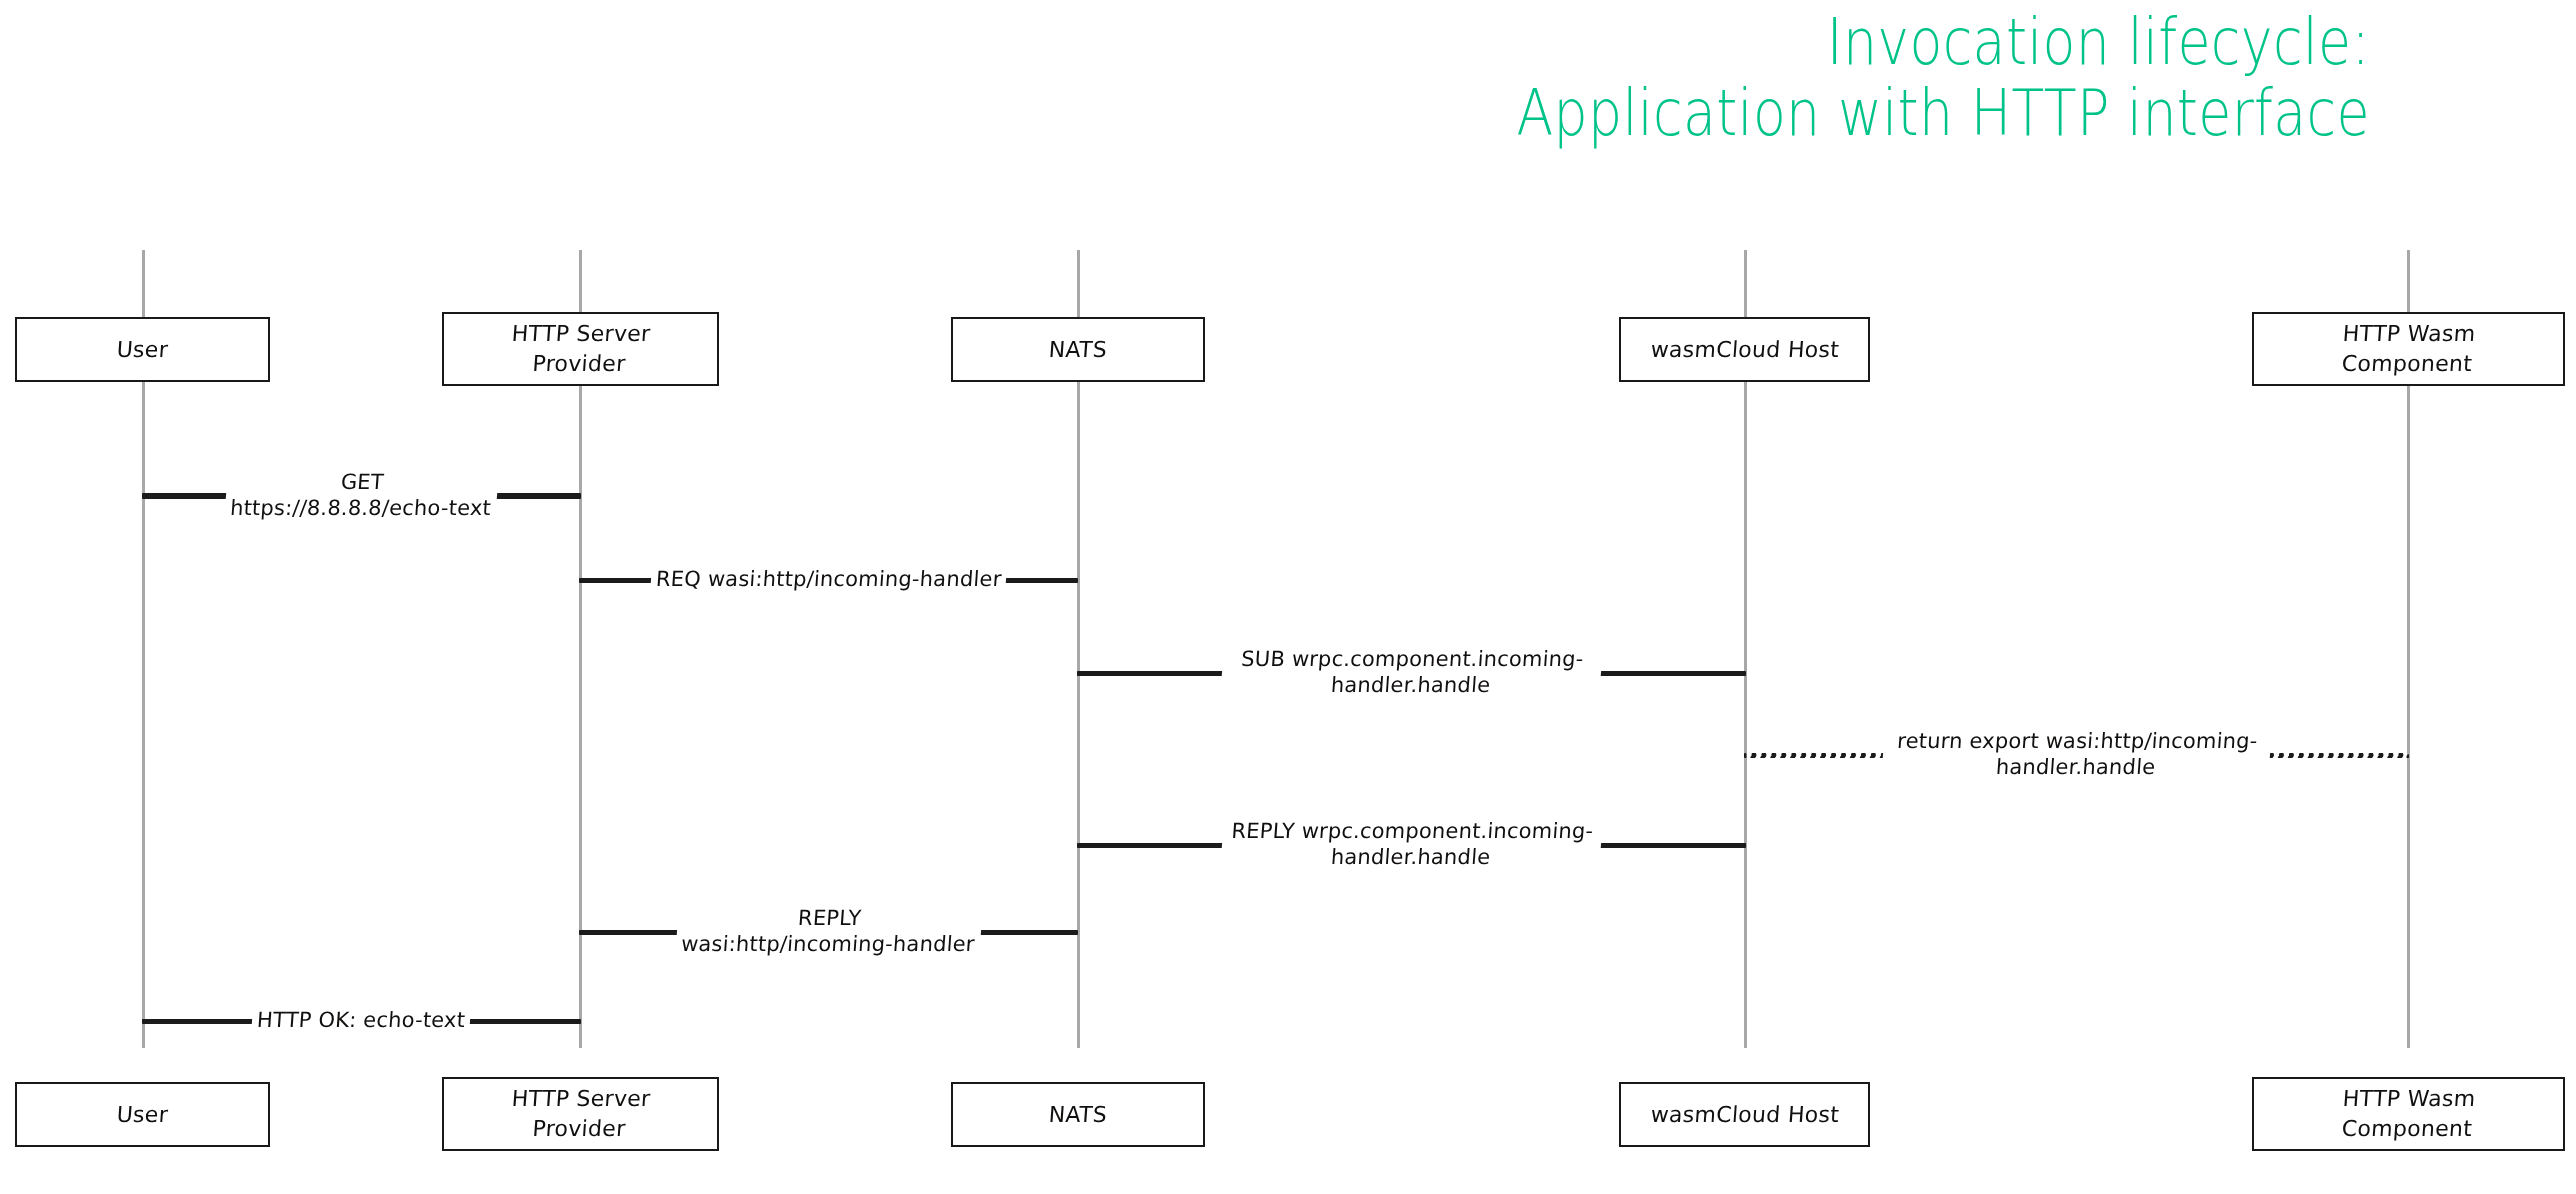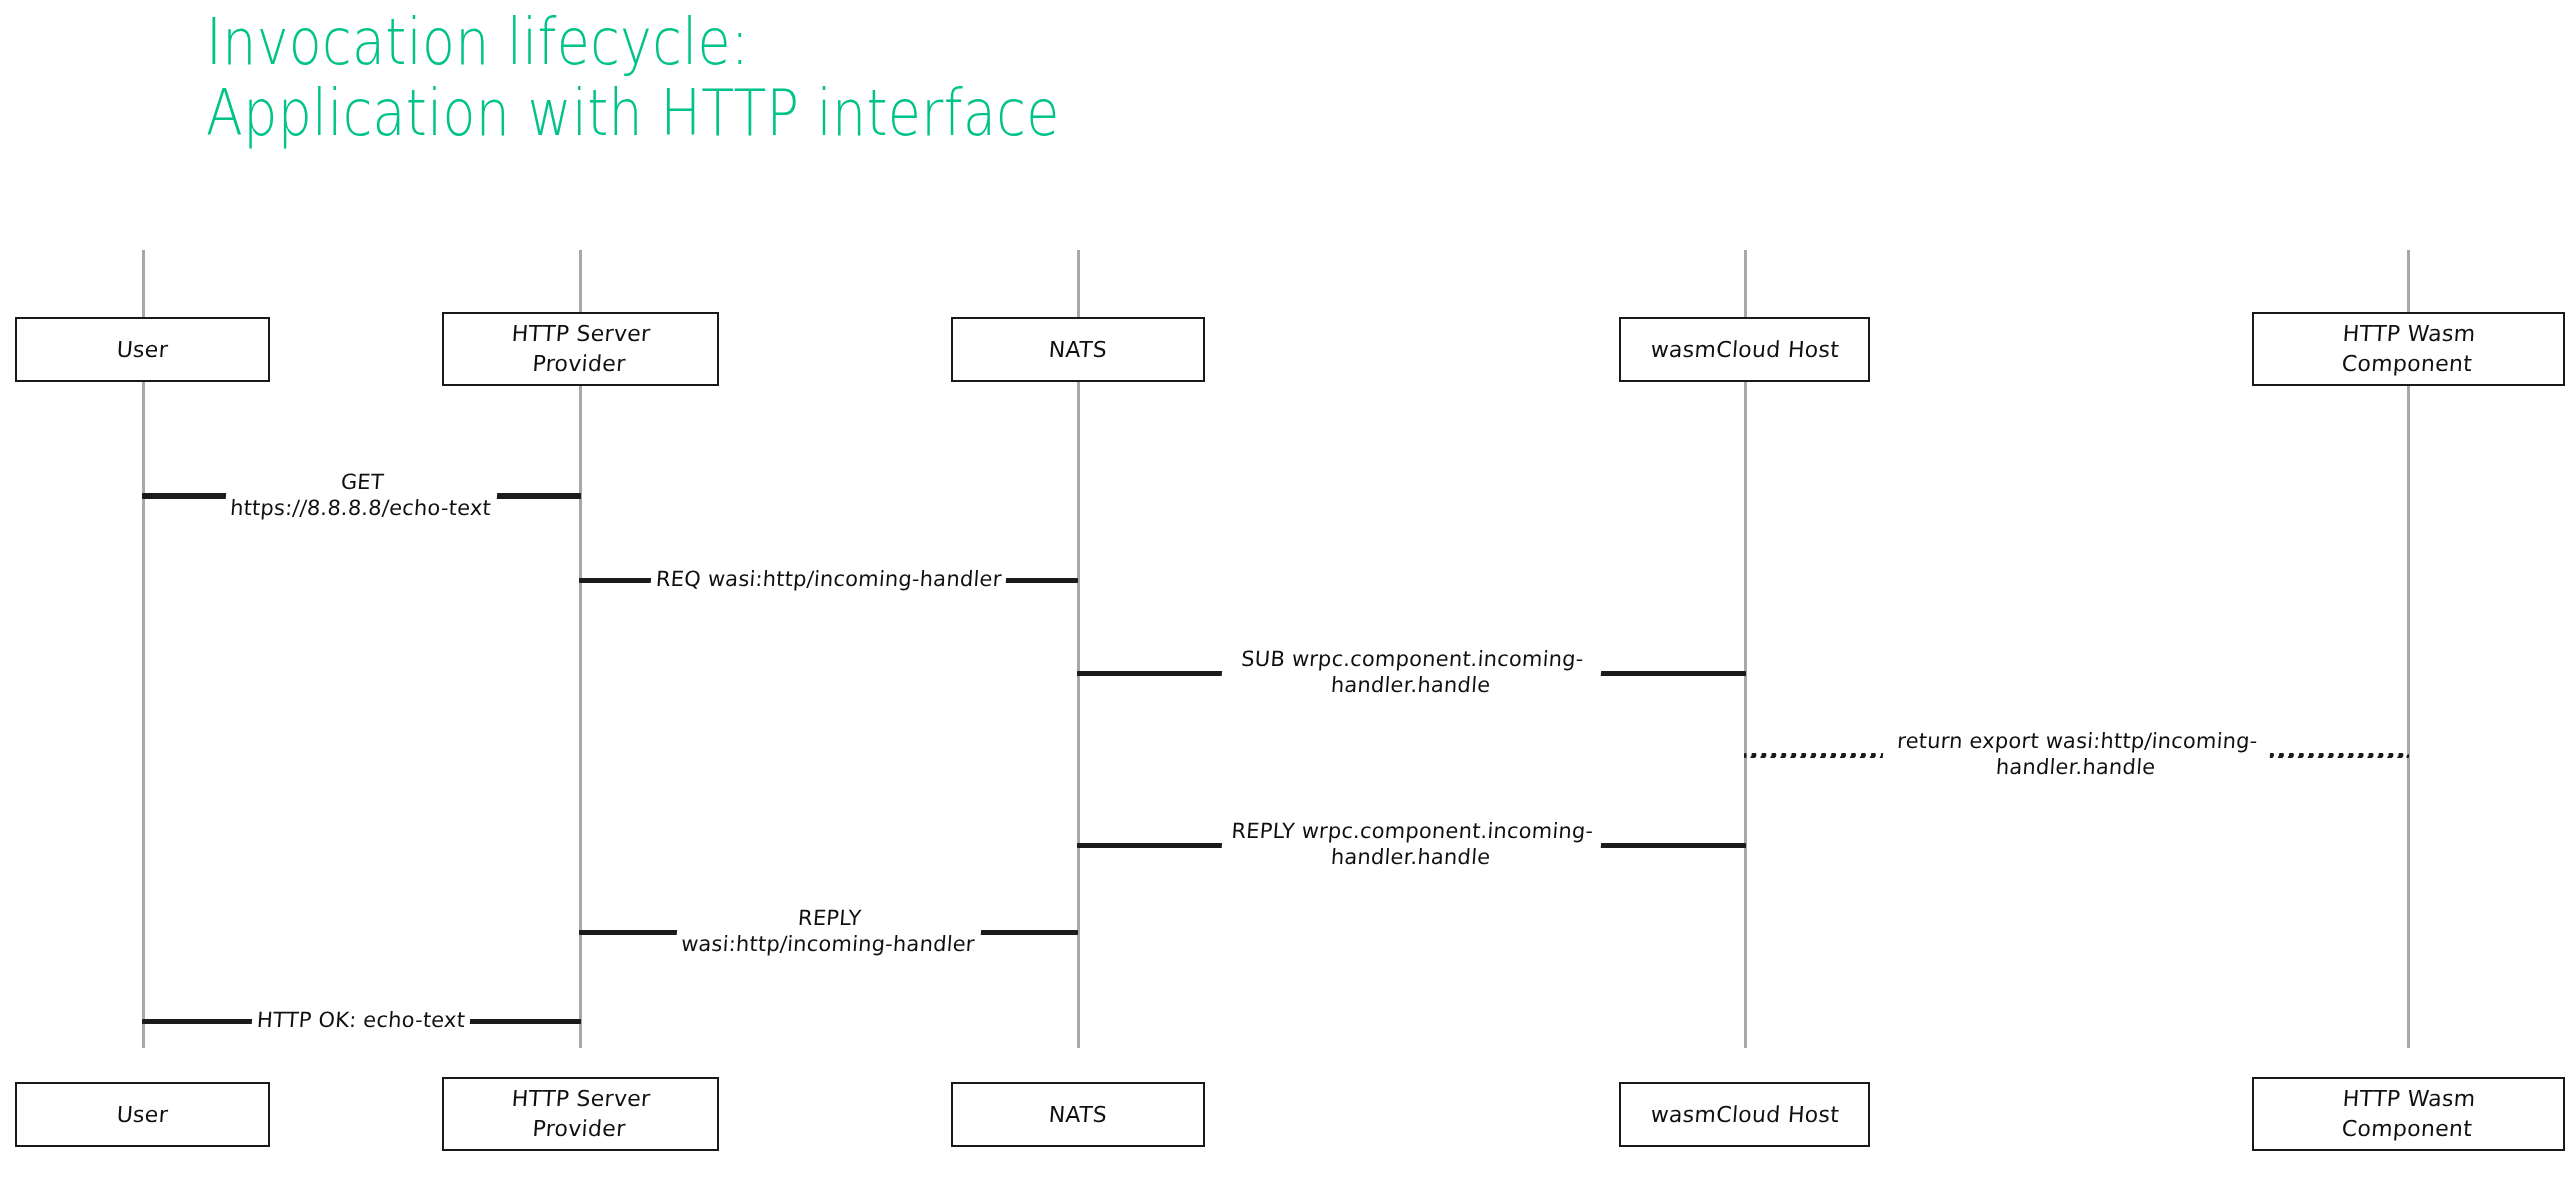--- a/index.html
+++ b/index.html
@@ -17,21 +17,21 @@
     background: #ffffff;
     overflow: hidden;
   }
 
   
   .title-block {
     position: absolute;
     left: 0;
     top: 6.7px;
     width: 2576px;
-    text-align: left;
+    text-align: right;
     line-height: 1.12;
   }
   .title-line {
     display: block;
     color: #00c389;
     font-family: "DejaVu Sans", sans-serif;
     font-weight: 300;
     font-stretch: condensed;
     font-size: 64px;
     letter-spacing: 0.4px;

